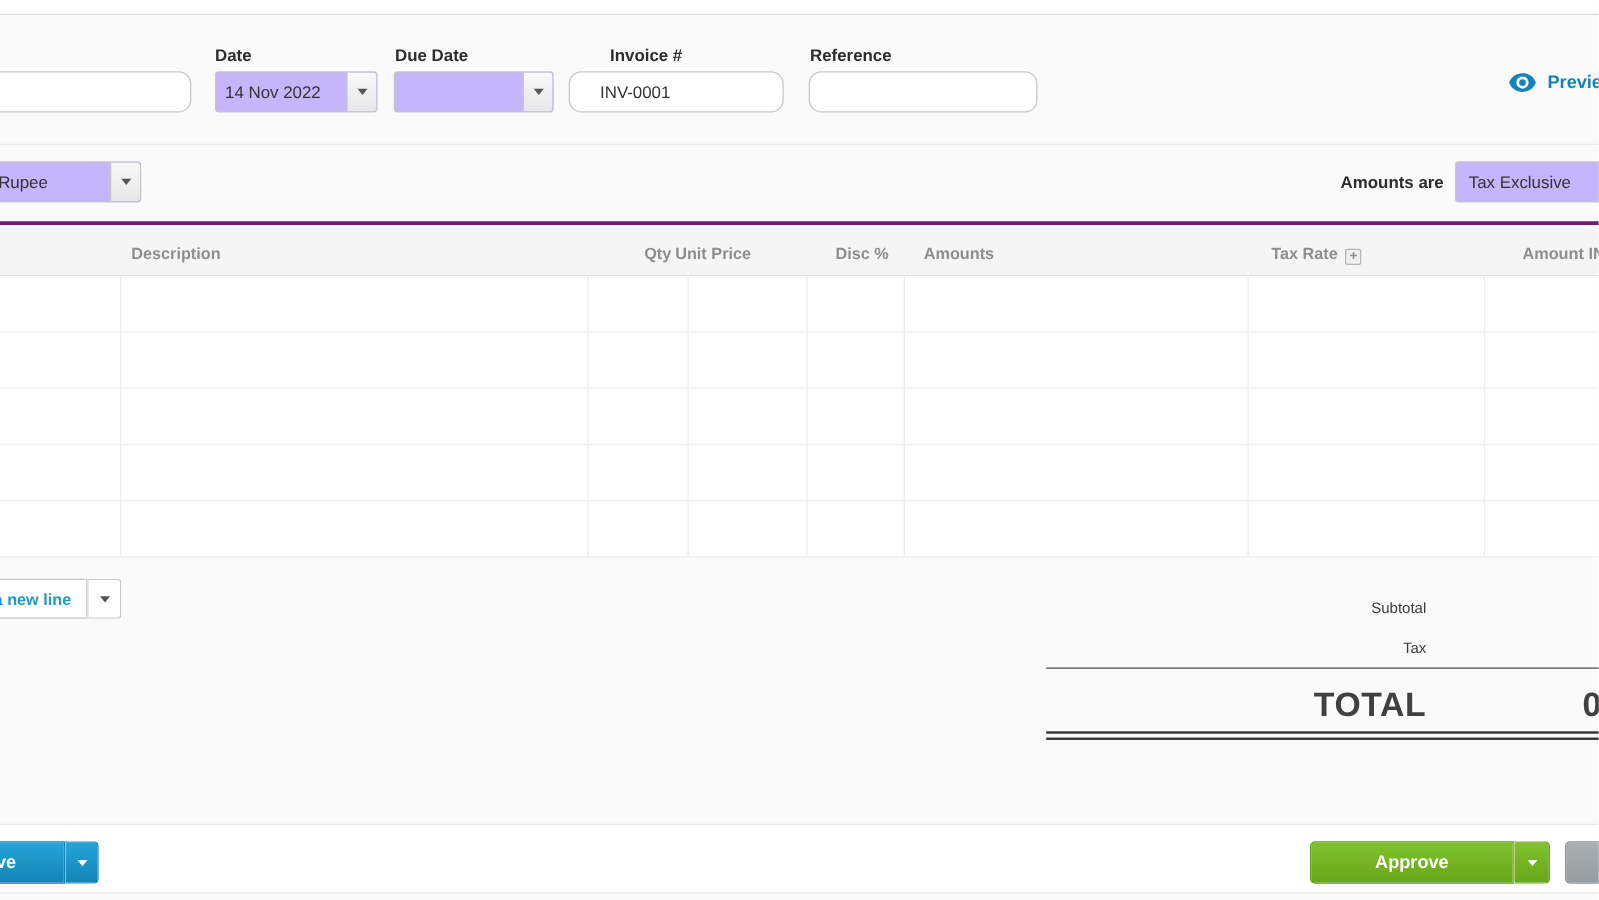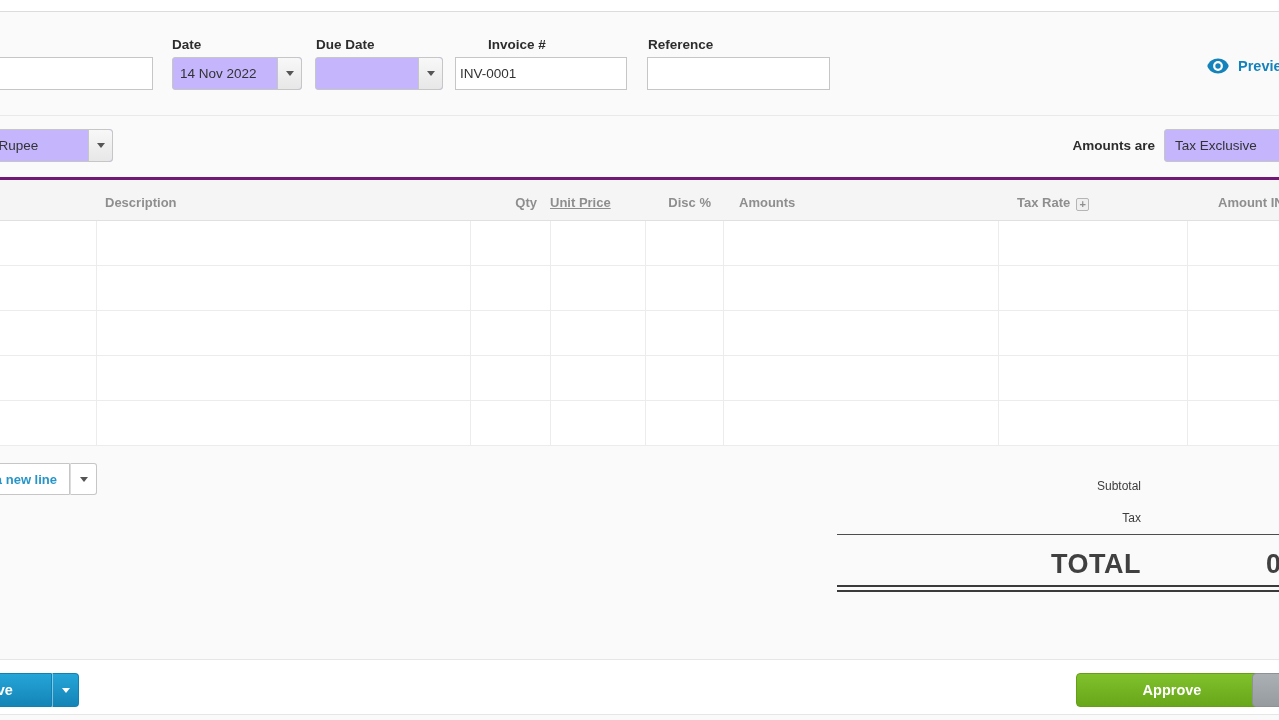--- a/index.html
+++ b/index.html
@@ -8,22 +8,22 @@
     font-family:"Liberation Sans","DejaVu Sans",sans-serif;
     background:#ffffff; position:relative; color:#333;
   }
   .stage { position:absolute; left:0; top:0; width:1279px; height:720px; overflow:hidden; }
   .canvas { position:absolute; left:0; top:11px; width:1279px; height:709px;
             background:#fafafa; border-top:1px solid #dcdcdc; }
 
   
   .flabel { position:absolute; top:25px; font-size:13.5px; font-weight:bold; color:#2d2d2d; white-space:nowrap; }
   .tbox { position:absolute; top:45px; height:33px; background:#fff;
-          border:1px solid #c6c6c6; border-radius:0; font-size:13.5px; color:#333;
-          padding:0 4px; outline:none; }
+          border:1px solid #c6c6c6; border-radius:10px; font-size:13.5px; color:#333;
+          padding:0 24px; outline:none; }
   .combo { position:absolute; top:45px; height:33px; background:#c4b5fd;
            border:1px solid #c6c6c6; border-radius:3px; display:flex; }
   .combo .val { flex:1; font-size:13.5px; color:#333; padding:8px 6px 0 7px; white-space:nowrap; overflow:hidden; }
   .combo .caret-seg { width:24px; border-left:1px solid #c6c6c6;
            background:linear-gradient(#f8f8f8,#e7e7e7); border-radius:0 3px 3px 0;
            display:flex; align-items:center; justify-content:center; }
   .tri { width:0; height:0; border-left:4.5px solid transparent; border-right:4.5px solid transparent;
          border-top:5.5px solid #555; }
 
   
@@ -66,22 +66,22 @@
   .btn .blabel { display:flex; align-items:center; justify-content:center; color:#fff;
                  font-weight:bold; font-size:14.5px; white-space:nowrap; }
   .btn .bcaret { width:27px; display:flex; align-items:center; justify-content:center; }
   .btn .tri { border-top-color:#fff; }
   .btn-save { left:-60px; }
   .btn-save .blabel { width:112px; background:linear-gradient(#25a5d8,#1484b6); border:1px solid #1181b4;
                       border-radius:4px 0 0 4px; }
   .btn-save .bcaret { background:linear-gradient(#25a5d8,#1484b6); border:1px solid #1181b4; border-left:1px solid rgba(255,255,255,.45);
                       border-radius:0 4px 4px 0; }
   .btn-approve { left:1048px; }
-  .btn-approve .blabel { width:192px; background:linear-gradient(#80c12d,#68a719); border:1px solid #649f16;
-                      border-radius:4px 0 0 4px;margin-left:28px; }
+  .btn-approve .blabel { width:163px; background:linear-gradient(#80c12d,#68a719); border:1px solid #649f16;
+                      border-radius:4px 0 0 4px; }
   .btn-approve .bcaret { width:29px; background:linear-gradient(#80c12d,#68a719); border:1px solid #649f16;
                       border-left:1px solid rgba(255,255,255,.45); border-radius:0 4px 4px 0; }
   .btn-gray { left:1252px; width:45px; height:34px; background:linear-gradient(#abb0b5,#969ba0);
               border:1px solid #8d9297; border-radius:4px; }
 </style>
 </head>
 <body>
 
 <div class="stage">
   <div class="canvas">
@@ -129,21 +129,21 @@
     </div>
 
     <span class="flabel" style="left:1000px; top:126px; width:155px; text-align:right;">Amounts are</span>
     <div class="combo" style="left:1164px; top:117px; width:140px;">
       <div class="val" style="padding-left:10px;">Tax Exclusive</div>
     </div>
 
     <div class="thead">
       <span class="hcell" style="left:105px;">Description</span>
       <span class="hcell" style="left:470px; width:67px; text-align:right;">Qty</span>
-      <span class="hcell" style="left:550px; width:83px; text-align:left;text-decoration:underline;">Unit Price</span>
+      <span class="hcell" style="left:529px; width:83px; text-align:center;">Unit Price</span>
       <span class="hcell" style="left:645px; width:66px; text-align:right;">Disc %</span>
       <span class="hcell" style="left:739px;">Amounts</span>
       <span class="hcell" style="left:1017px;">
         <span>Tax Rate</span><span class="plus-box">+</span>
       </span>
       <span class="hcell" style="left:1218px;">Amount INR</span>
     </div>
 
     <div class="tbody">
       <div class="trow"></div>

